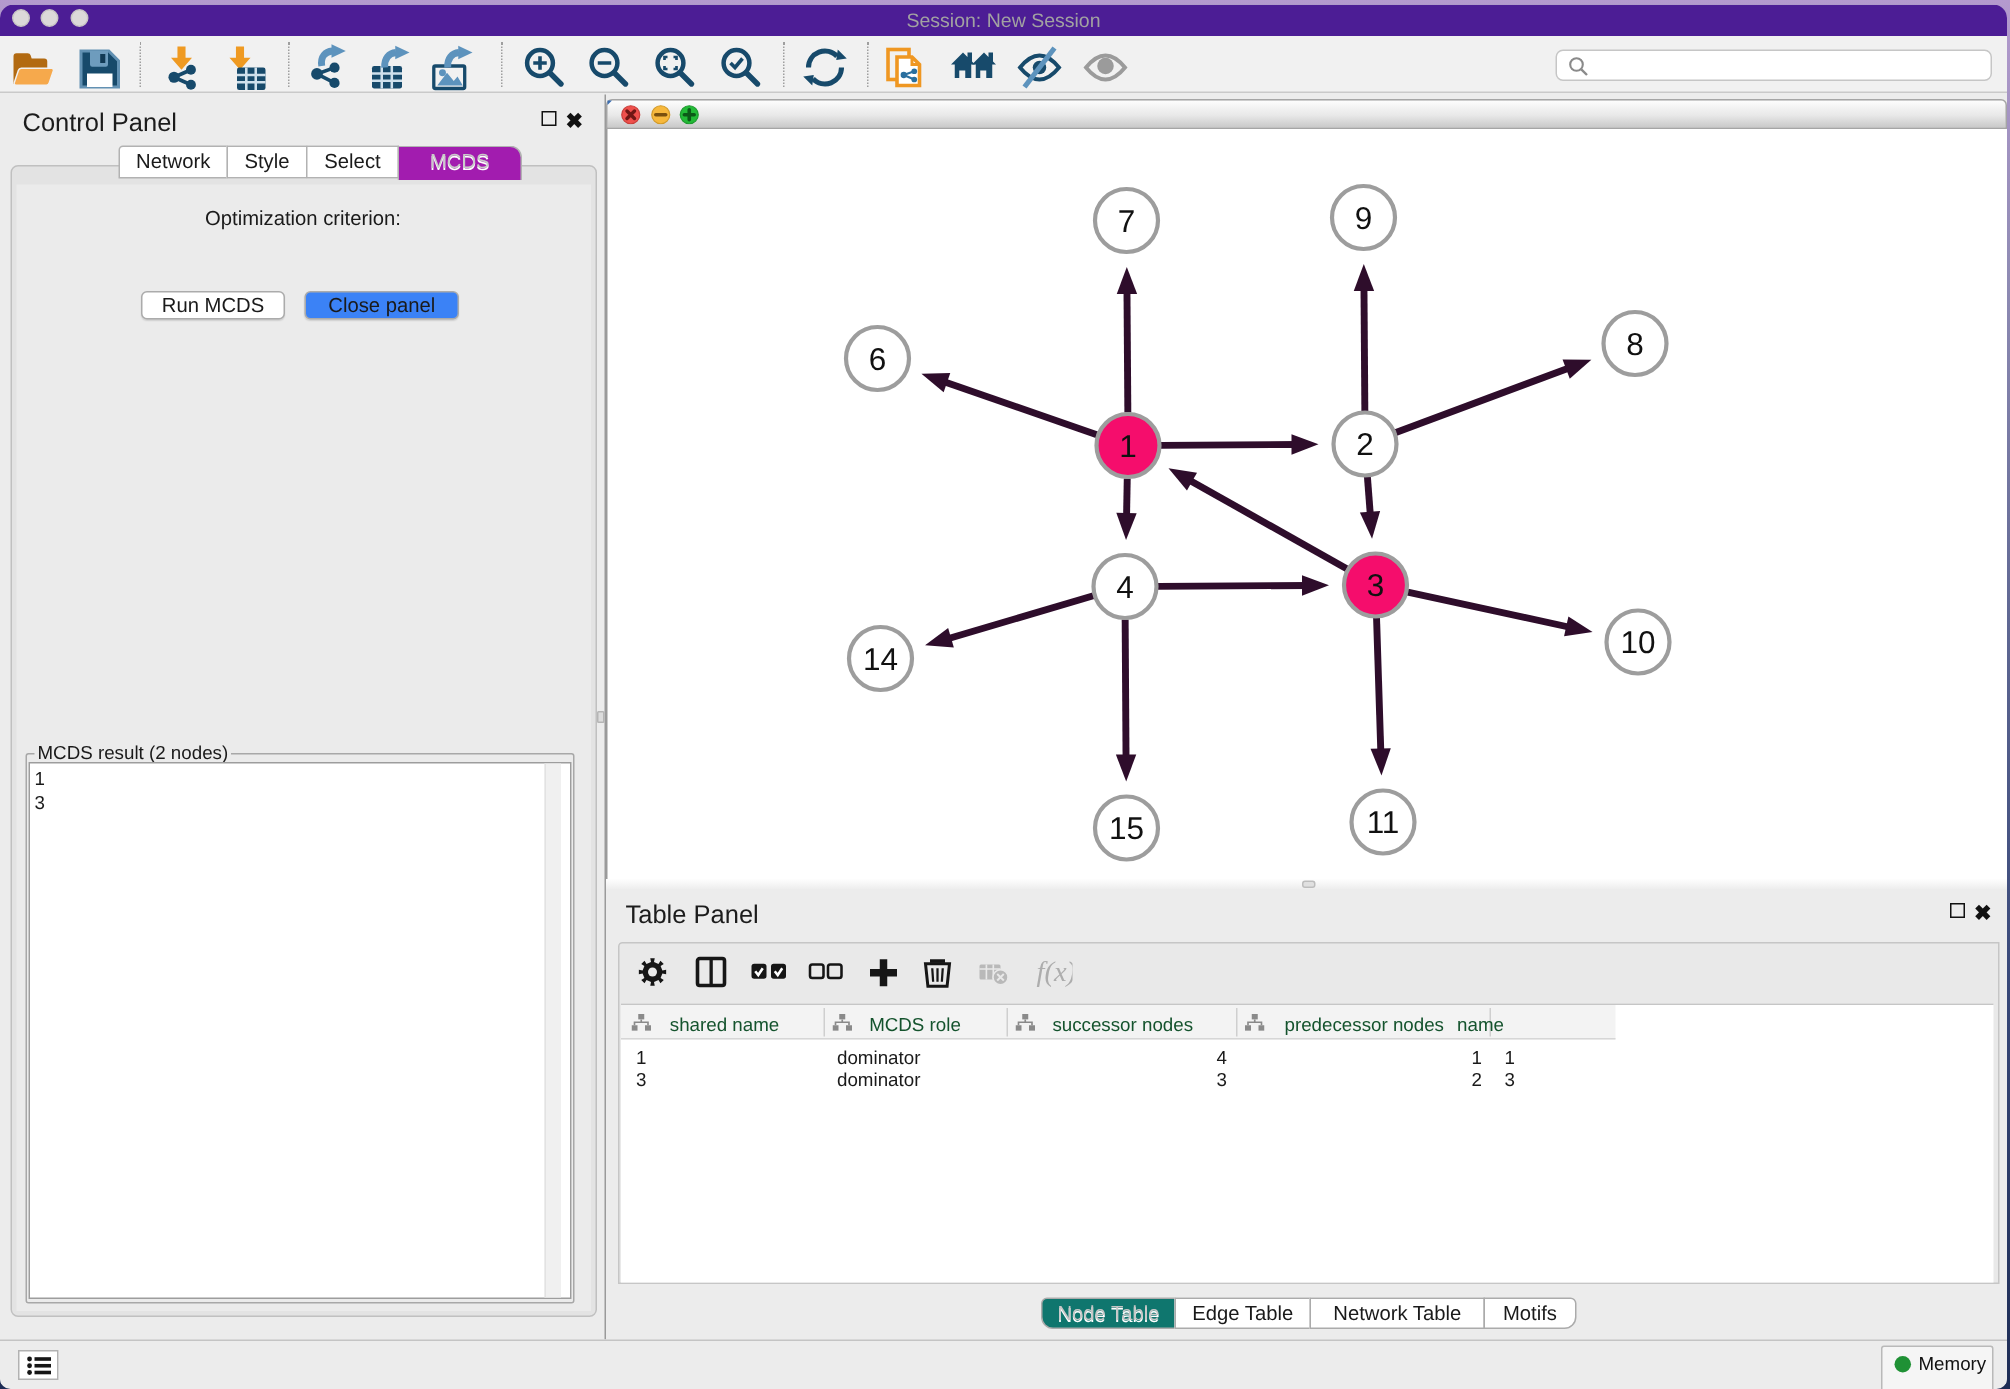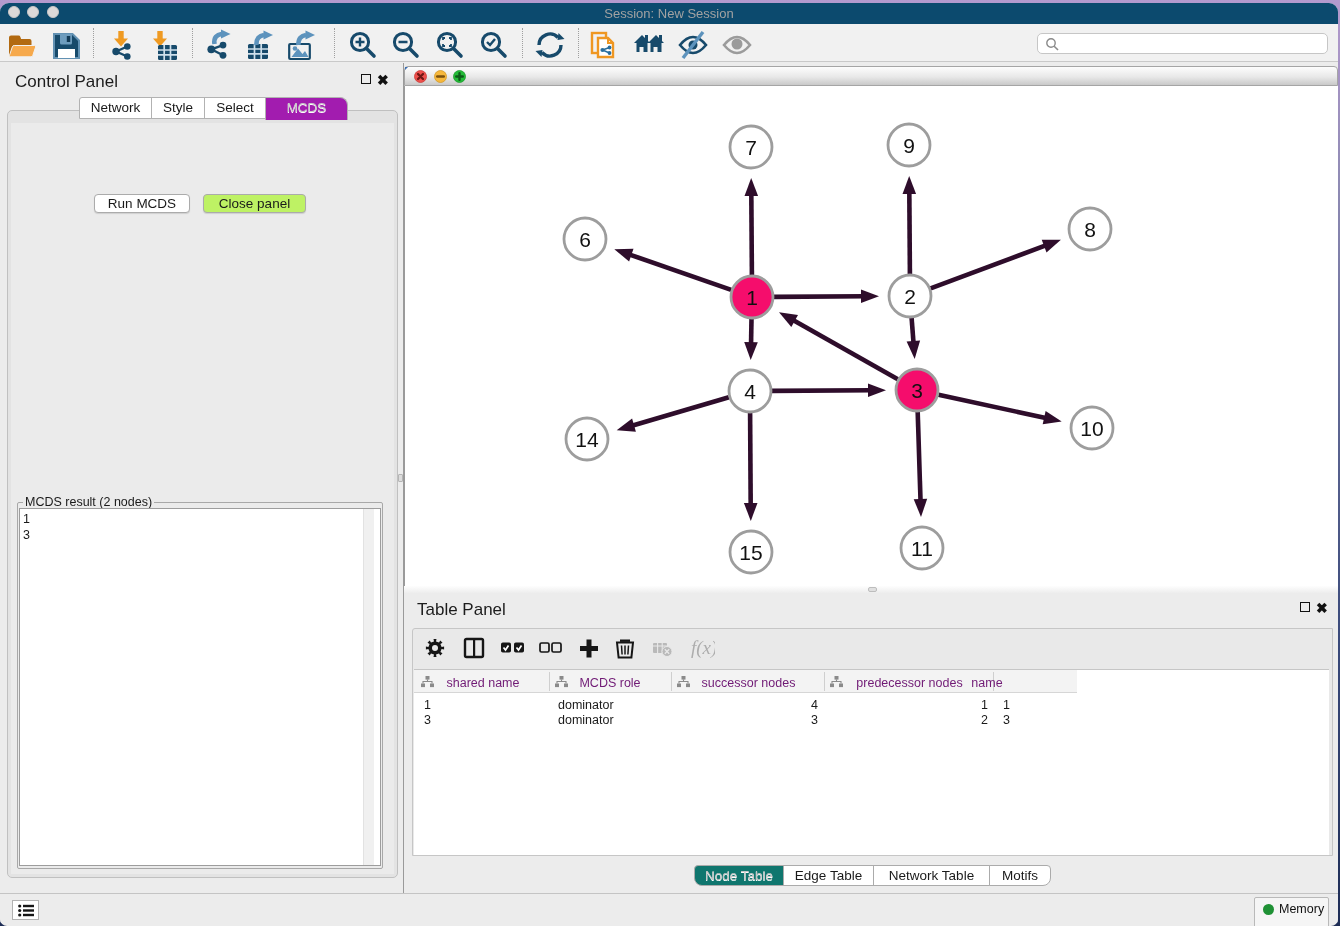--- a/index.html
+++ b/index.html
@@ -1,21 +1,21 @@
 <!DOCTYPE html>
 <html><head><meta charset="utf-8">
 <style>
 *{margin:0;padding:0;box-sizing:border-box}
 html,body{width:1340px;height:926px;overflow:hidden}
 body{background:linear-gradient(180deg,#b49ace 0%,#8f8bb4 20%,#5f6793 45%,#39497a 70%,#1d2c55 100%);font-family:"Liberation Sans",sans-serif}
 #win{position:absolute;left:0;top:3px;width:1338px;height:923px;background:#ececec;border-radius:9px 9px 7px 7px;overflow:hidden}
 #lay{position:absolute;left:0;top:-3px;width:1340px;height:926px}
 .abs{position:absolute}
 
-#titlebar{position:absolute;left:0;top:3px;width:1338px;height:31px;background:#0c4a6e;border-bottom:1px solid #d4d4d4}
+#titlebar{position:absolute;left:0;top:3px;width:1338px;height:31px;background:#4c1d95;border-bottom:1px solid #d4d4d4}
 .tl{position:absolute;top:3px;width:12px;height:12px;border-radius:50%;background:#dcd9d9;border:1px solid #c8c5c5}
 #wtitle{position:absolute;top:3px;left:0;width:1338px;text-align:center;font-size:13px;color:#a2a2a2}
 
 #toolbar{position:absolute;left:0;top:24px;width:1338px;height:38px;background:#f1f1f1;border-bottom:1px solid #c9c9c9}
 .tbi{position:absolute;top:5px;width:32px;height:32px}
 .tsep{position:absolute;top:4px;width:0;height:30px;border-left:1px dotted #9f9f9f}
 #search{position:absolute;left:1037px;top:9px;width:291px;height:21px;background:#fff;border:1px solid #c6c6c6;border-radius:5px}
 
 #cpanel{position:absolute;left:0;top:63px;width:404px;height:830px;background:#ececec;border-right:1px solid #9a9a9a}
 .ptitle{font-size:17px;color:#1c1c1c}
@@ -28,21 +28,21 @@
 #iframe-tb{position:absolute;left:404px;top:66px;width:934px;height:20px;background:linear-gradient(#fdfdfd,#e8e8e8 55%,#c9c9c9);border:1px solid #a5a5a5;border-radius:4px 4px 0 0}
 #canvas{position:absolute;left:404px;top:86px;width:934px;height:500px;background:#fff;border-left:1px solid #9a9a9a}
 
 #hdiv{position:absolute;left:404px;top:586px;width:934px;height:7px;background:linear-gradient(#fefefe,#ededed)}
 
 #tpanel{position:absolute;left:404px;top:593px;width:934px;height:300px;background:#ececec}
 #tcontainer{position:absolute;left:412px;top:628px;width:921px;height:228px;background:#e9e9e9;border:1px solid #c6c6c6;border-radius:3px 0 0 0}
 #ttable{position:absolute;left:414px;top:669px;width:915px;height:186px;background:#fff;border-top:1px solid #c6c6c6}
 #thead{position:absolute;left:414px;top:670px;width:663px;height:23px;background:#f3f3f3;border-bottom:1px solid #d6d6d6}
 .hsep{position:absolute;top:672px;width:0;height:19px;border-left:1px solid #cfcfcf}
-.hlab{position:absolute;top:676px;font-size:12.5px;color:#701a75;text-align:center}
+.hlab{position:absolute;top:676px;font-size:12.5px;color:#14532d;text-align:center}
 .cell{position:absolute;font-size:12.5px;color:#1a1a1a}
 .btab{position:absolute;top:865px;height:21px;background:#fff;border:1px solid #ababab;font-size:13.5px;color:#1a1a1a;text-align:center;line-height:19px}
 
 #sbar{position:absolute;left:0;top:893px;width:1338px;height:30px;background:#ececec;border-top:1px solid #c4c4c4}
 .treeicon{position:absolute;top:676px;width:13px;height:12px}
 </style></head>
 <body>
 <div id="win">
     <div id="lay">
 <div id="titlebar">
@@ -166,22 +166,23 @@
 <div id="cpanel"></div>
 <div class="ptitle abs" style="left:15px;top:72px">Control Panel</div>
 <div class="floatbtn" style="left:361px;top:74px"></div>
 <div class="closex" style="left:377px;top:74px">✖</div>
 <div id="tabpanel"></div>
 <div id="tabinner"></div>
 <div class="tab" style="left:79px;width:73px;border-radius:3px 0 0 0">Network</div>
 <div class="tab" style="left:151px;width:54px">Style</div>
 <div class="tab" style="left:204px;width:62px">Select</div>
 <div class="tab" style="left:265px;width:83px;background:#a21caf;color:#c9c9c9;text-shadow:0 1px 0 #fff;border-radius:0 8px 0 0;border-bottom:none;height:23px">MCDS</div>
+<div class="abs" style="left:0;top:138px;width:404px;text-align:center;font-size:13.5px;color:#1a1a1a">Optimization criterion:</div>
 <div class="abs" style="left:94px;top:194px;width:96px;height:19px;background:#fff;border:1px solid #ababab;border-radius:4px;text-align:center;font-size:13.5px;line-height:17px;color:#1a1a1a;box-shadow:0 1px 1px rgba(0,0,0,0.12)">Run MCDS</div>
-<div class="abs" style="left:203px;top:194px;width:103px;height:19px;background:#bef264;border:1px solid #ababab;border-radius:4px;text-align:center;font-size:13.5px;line-height:17px;color:#1a1a1a;box-shadow:0 1px 1px rgba(0,0,0,0.12)">Close panel</div>
+<div class="abs" style="left:203px;top:194px;width:103px;height:19px;background:#3b82f6;border:1px solid #ababab;border-radius:4px;text-align:center;font-size:13.5px;line-height:17px;color:#1a1a1a;box-shadow:0 1px 1px rgba(0,0,0,0.12)">Close panel</div>
 <div class="abs" style="left:17px;top:502px;width:366px;height:367px;border:1px solid #a8a8a8;border-radius:2px"></div>
 <div class="abs" style="left:23px;top:495px;background:#ebebeb;padding:0 2px;font-size:12.5px;color:#1a1a1a">MCDS result (2 nodes)</div>
 <div class="abs" style="left:19px;top:508px;width:362px;height:358px;background:#fff;border:1px solid #9d9d9d"></div>
 <div class="abs" style="left:363px;top:509px;width:11px;height:356px;background:#f0f0f0;border-left:1px solid #e2e2e2"></div>
 <div class="abs" style="left:23px;top:512px;font-size:12.5px;line-height:15.5px;color:#1a1a1a">1<br>3</div>
 <div class="abs" style="left:398px;top:474px;width:5px;height:8px;background:#dcdcdc;border:1px solid #b5b5b5;border-radius:1px"></div>
 <div id="iframe-tb">
   <div style="position:absolute;left:0;top:0;width:0;height:0;border-top:3px solid #3c6fb2;border-right:3px solid transparent"></div>
   <div style="position:absolute;left:0;top:16px;width:1128px;text-align:center;font-size:13px;color:#2a2a2a;line-height:19px">scc.txt</div>
   <svg style="position:absolute;left:9px;top:3px" width="62" height="13" viewBox="0 0 62 13">

